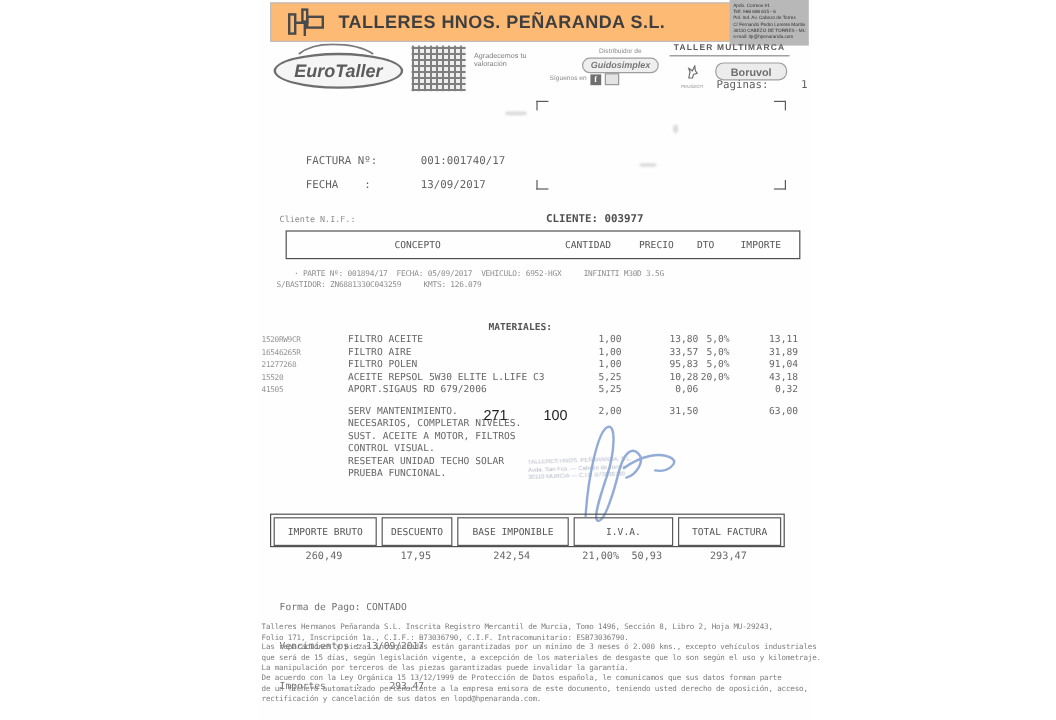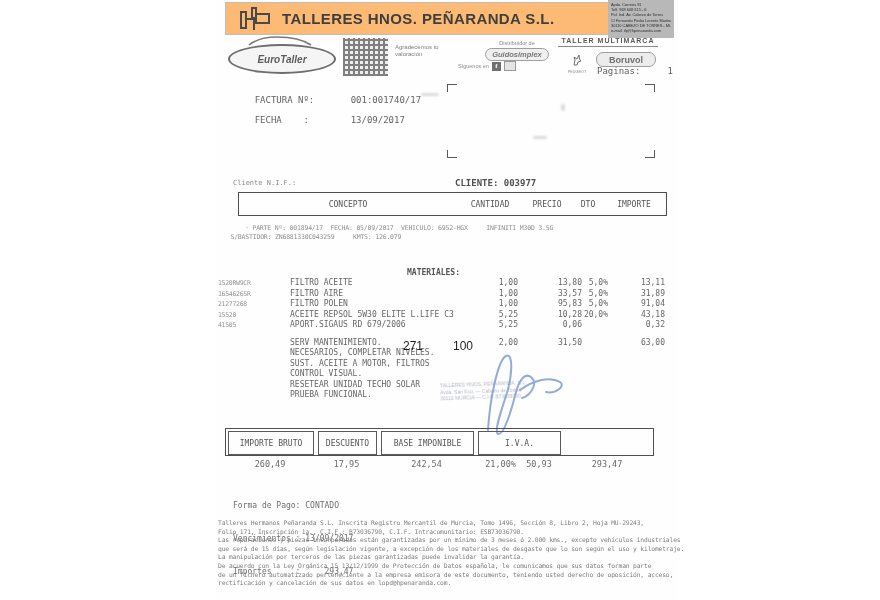--- a/index.html
+++ b/index.html
@@ -14,21 +14,21 @@
   .company{font-family:"Liberation Sans",sans-serif;font-weight:bold;font-size:15px;
            color:#3f3f3f;letter-spacing:.4px;margin-left:18px;white-space:nowrap;}
   .addrblock{position:absolute;left:393px;top:0;width:66px;height:38px;background:#b8b8b8;
              padding:2px 3px;box-sizing:border-box;}
   .addrblock div{font-family:"Liberation Sans",sans-serif;font-size:3.9px;line-height:5.2px;
                  color:#2e2e2e;white-space:nowrap;overflow:hidden;}
   
   .eoval{position:absolute;left:13px;top:44px;width:104px;height:26px;border:2px solid #6e6e6e;
          border-radius:50%;display:flex;align-items:center;justify-content:center;background:#f5f5f5;}
   .eoval span{font-family:"Liberation Sans",sans-serif;font-style:italic;font-weight:bold;
-              font-size:10px;color:#5c5c5c;}
+              font-size:15px;color:#5c5c5c;}
   .carline{position:absolute;left:30px;top:36px;width:70px;height:10px;}
   .qr{position:absolute;left:128px;top:38px;width:45px;height:38px;opacity:.75;
       background:
         repeating-linear-gradient(0deg,#555 0 2px,transparent 2px 5px),
         repeating-linear-gradient(90deg,#555 0 2px,#e9e9e9 2px 5px);}
   .qrcap{position:absolute;left:180px;top:44px;width:56px;font-family:"Liberation Sans",sans-serif;
          font-size:6px;line-height:7px;color:#7d7d7d;}
   .follow{position:absolute;left:243px;top:61px;display:flex;align-items:center;gap:3px;
           font-family:"Liberation Sans",sans-serif;font-size:5.5px;color:#8a8a8a;}
   .fb{width:9px;height:9px;background:#6f6f6f;color:#fff;font-size:7px;font-weight:bold;
@@ -43,21 +43,21 @@
        font-family:"Liberation Sans",sans-serif;font-weight:bold;font-size:7px;
        letter-spacing:1px;color:#5a5a5a;border-bottom:1px solid #8a8a8a;padding-bottom:2px;}
   .peug{position:absolute;left:350px;top:51px;width:24px;text-align:center;}
   .peug .pword{font-family:"Liberation Sans",sans-serif;font-size:3.8px;color:#8a8a8a;}
   .bpill{position:absolute;left:381px;top:52px;width:58px;height:13px;border:1px solid #9e9e9e;
          border-radius:7px;background:#ececec;display:flex;align-items:center;justify-content:center;
          font-family:"Liberation Sans",sans-serif;font-weight:bold;font-size:9px;color:#6f6f6f;}
   .paginas{position:absolute;left:382px;top:66px;font-size:9px;color:#5f5f5f;white-space:pre;}
   
   .metaline{position:absolute;left:18px;font-size:9px;color:#636363;white-space:pre;}
-  .mlabel{display:inline-block;width:96px;}
+  .mlabel{display:inline-block;width:96px;margin-top:35px;}
   
   .crn{position:absolute;width:9px;height:7px;border:0 solid #5a5a5a;}
   .crn.tl{border-top-width:1.5px;border-left-width:1.5px;}
   .crn.tr{border-top-width:1.5px;border-right-width:1.5px;}
   .crn.bl{border-bottom-width:1.5px;border-left-width:1.5px;}
   .crn.br{border-bottom-width:1.5px;border-right-width:1.5px;}
   .smudge{position:absolute;background:#9a9a9a;opacity:.35;filter:blur(1px);border-radius:2px;}
   .nifline{position:absolute;left:18px;top:179px;font-size:7px;color:#8a8a8a;}
   .clienteline{position:absolute;left:240px;top:178px;font-size:9px;color:#4f4f4f;font-weight:bold;}
   
@@ -296,20 +296,23 @@
       </div>
     <div class="tcell" style="width:63px;">
         <div>DESCUENTO</div>
       </div>
     <div class="tcell" style="width:97px;">
         <div>BASE IMPONIBLE</div>
       </div>
     <div class="tcell" style="width:87px;">
         <div>I.V.A.</div>
       </div>
+    <div class="tcell" style="width:90px;">
+        <div>TOTAL FACTURA</div>
+      </div>
   </div>
   <div class="tvals">
     <span style="width:90px;">260,49</span>
     <span style="width:63px;">17,95</span>
     <span style="width:97px;">242,54</span>
     <span style="width:87px;" class="iva2">
         <span>21,00%</span>
         <span>50,93</span>
       </span>
     <span style="width:90px;">293,47</span>

